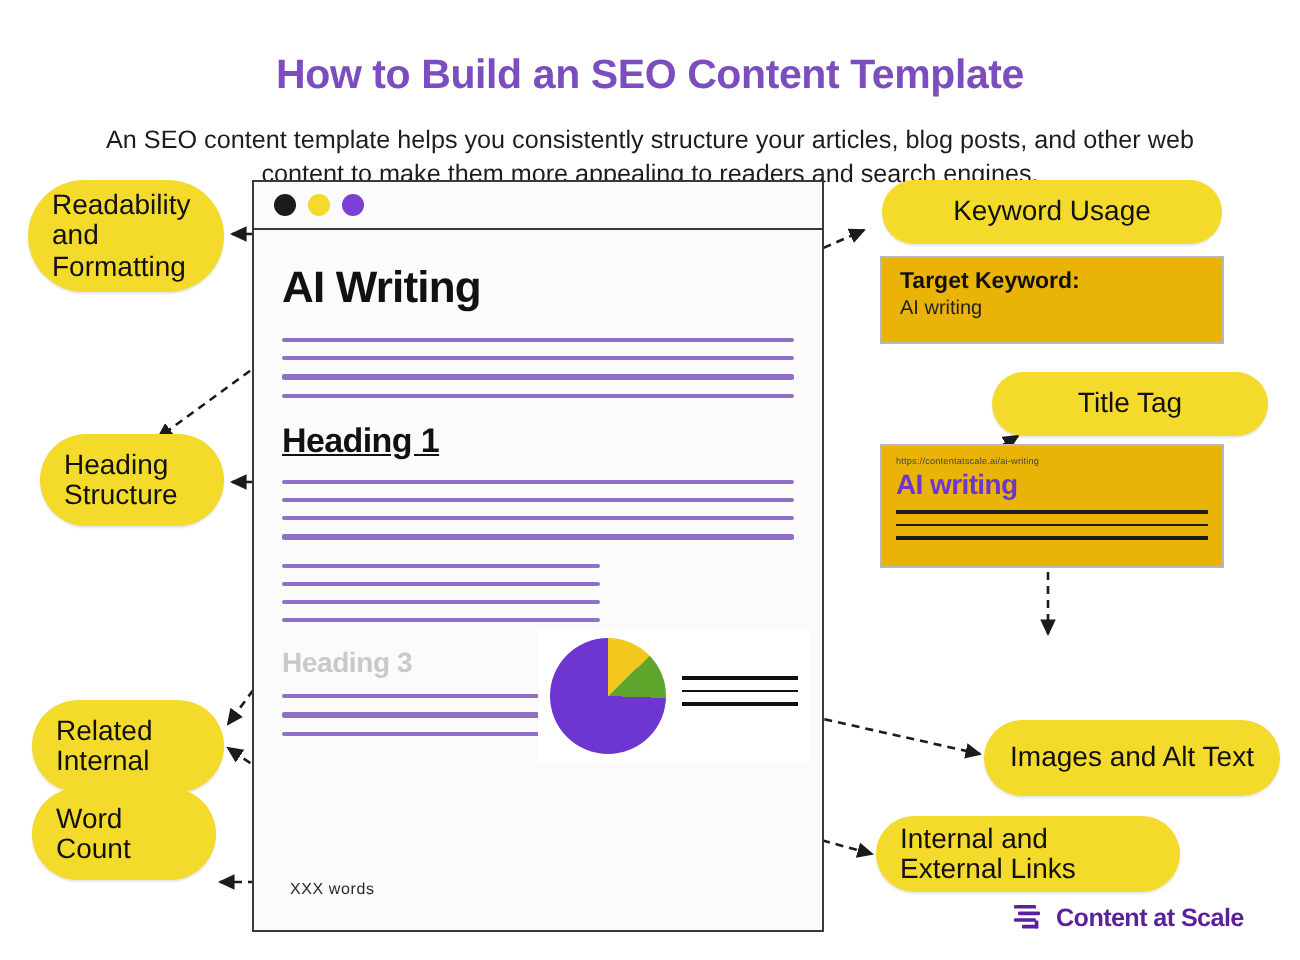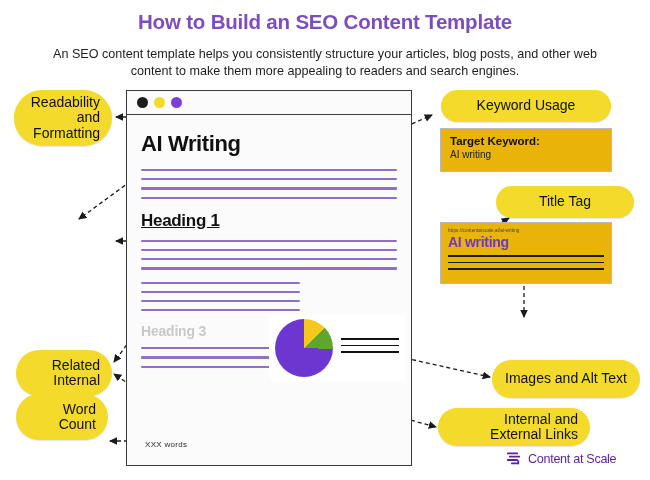--- a/index.html
+++ b/index.html
@@ -29,21 +29,21 @@
     left: 0;
     top: 10px;
     width: 650px;
     text-align: center;
   }
   .title {
     font-size: 20.5px;
     font-weight: bold;
     color: #7c4dbe;
     letter-spacing: -0.2px;
-    margin: 0 0 6px 0;
+    margin: 16px 0 6px 0;
     line-height: 1.15;
   }
   .subtitle {
     font-size: 12.6px;
     color: #1d1d1d;
     line-height: 1.35;
     margin: 12px auto;
     width: 580px;
   }
 
@@ -51,21 +51,21 @@
   .pill {
     position: absolute;
     background: #f4da2a;
     border-radius: 999px;
     color: #111;
     font-size: 14px;
     line-height: 1.08;
     display: flex;
     align-items: center;
     justify-content: center;
-    text-align: right;
+    text-align: left;
     padding: 16px 12px;
     box-sizing: border-box;
     box-shadow: 0 1px 1px rgba(0,0,0,0.10);
   }
 
   
   .browser {
     position: absolute;
     left: 126px;
     top: 90px;
@@ -200,21 +200,21 @@
     position: absolute;
     left: 506px;
     top: 452px;
     display: flex;
     align-items: center;
     gap: 6px;
   }
   .logo-mark { width: 16px; height: 14px; display: block; }
   .logo-text {
     font-size: 12.6px;
-    font-weight: normal;
+    font-weight: bold;
     color: #5c1f9e;
     letter-spacing: -0.3px;
   }
 
   
   .arrows {
     position: absolute;
     inset: 0;
     width: 650px;
     height: 480px;
@@ -260,20 +260,23 @@
       <path d="M378,352 L490,377"></path>
 
       <path d="M330,398 L436,427"></path>
     </g>
   </svg>
 
   <div class="pill" style="left:14px; top:90px; width:98px; height:56px;">
     <span>Readability and Formatting</span>
   </div>
 
+  <div class="pill" style="left:20px; top:217px; width:92px; height:46px;">
+    <span>Heading Structure</span>
+  </div>
 
   <div class="pill" style="left:16px; top:350px; width:96px; height:46px;">
     <span>Related Internal</span>
   </div>
 
   <div class="pill" style="left:16px; top:394px; width:92px; height:46px;">
     <span>Word Count</span>
   </div>
 
   <div class="pill" style="left:441px; top:90px; width:170px; height:30px;">

